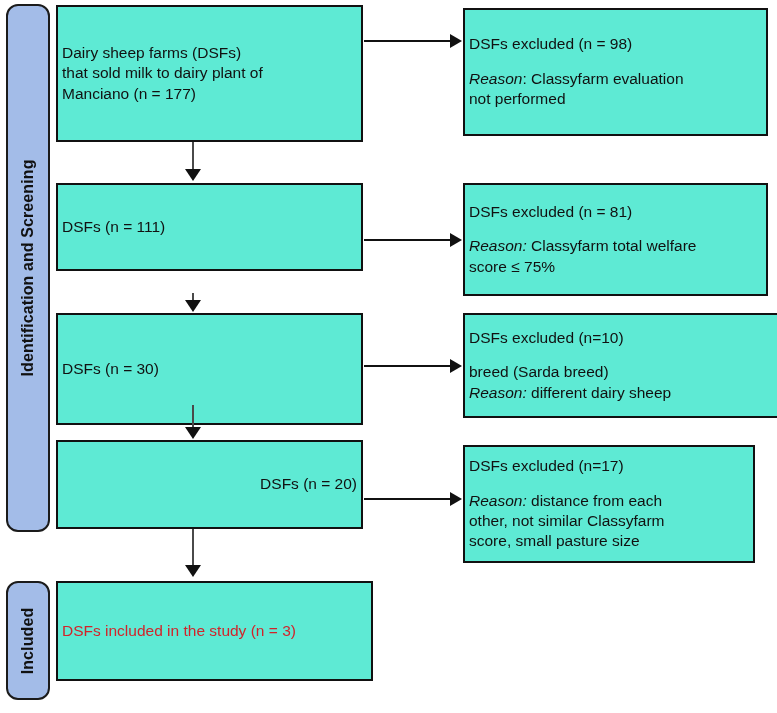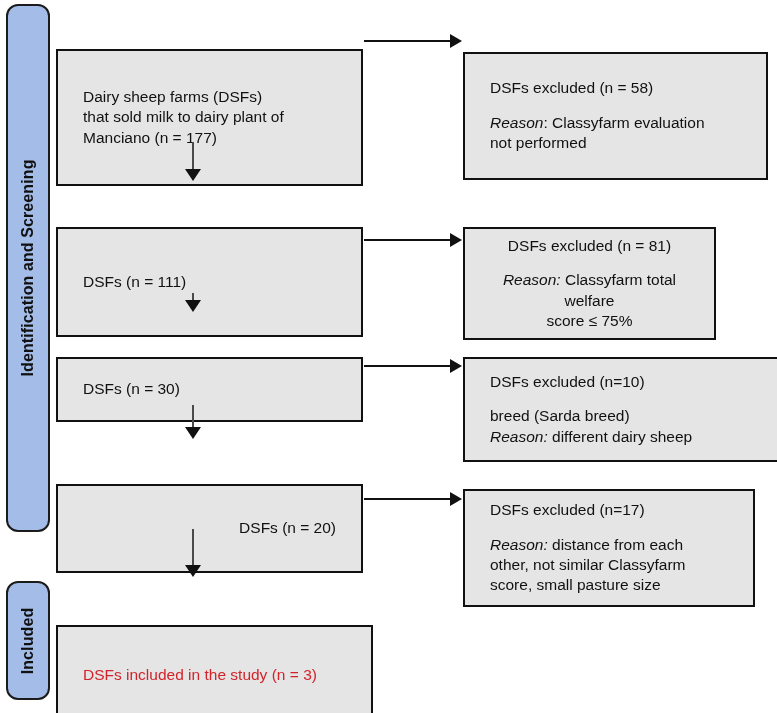--- a/index.html
+++ b/index.html
@@ -32,27 +32,26 @@
     transform: rotate(-90deg);
     white-space: nowrap;
     font-size: 16px;
     font-weight: bold;
     color: #111111;
     letter-spacing: 0.1px;
   }
   
   .flow-box {
     position: absolute;
-    background: #e5e5e5;
+    background: #5eead4;
     border: 2.5px solid #111111;
     box-sizing: border-box;
-    padding: 0 25px;
+    padding: 0 4px;
     display: flex;
     align-items: center;
-    margin-top: 44px;
   }
   .flow-box .box-text {
     font-size: 15.5px;
     line-height: 1.32;
     color: #111111;
   }
   .box-text .ln { display: block; }
   .reason-kw { font-style: italic; }
   .included-box .box-text { color: #d2232a; }
   
@@ -99,51 +98,51 @@
   </div>
 
   <div class="flow-box" style="left:56px; top:5px; width:307px; height:137px;">
     <span class="box-text">
       <span class="ln">Dairy sheep farms (DSFs)</span>
       <span class="ln">that sold milk to dairy plant of</span>
       <span class="ln">Manciano (n = 177)</span>
     </span>
   </div>
 
-  <div class="flow-box" style="left:56px; top:183px; width:307px; height:110px;text-align:center;">
+  <div class="flow-box" style="left:56px; top:183px; width:307px; height:88px;text-align:center;">
     <span class="box-text">
       <span class="ln">DSFs (n = 111)</span>
     </span>
   </div>
 
-  <div class="flow-box" style="left:56px; top:313px; width:307px; height:65px;">
+  <div class="flow-box" style="left:56px; top:313px; width:307px; height:112px;">
     <span class="box-text">
       <span class="ln">DSFs (n = 30)</span>
     </span>
   </div>
 
   <div class="flow-box" style="left:56px; top:440px; width:307px; height:89px;justify-content:flex-end;">
     <span class="box-text">
       <span class="ln">DSFs (n = 20)</span>
     </span>
   </div>
 
   <div class="flow-box included-box" style="left:56px; top:581px; width:317px; height:100px;">
     <span class="box-text">DSFs included in the study (n = 3)</span>
   </div>
 
   <div class="flow-box" style="left:463px; top:8px; width:305px; height:128px;">
     <span class="box-text">
-      <span class="excl-title">DSFs excluded (n = 58)</span>
+      <span class="excl-title">DSFs excluded (n = 98)</span>
       <span class="ln"><span class="reason-kw">Reason</span><span>: </span><span>Classyfarm evaluation</span></span>
       <span class="ln">not performed</span>
     </span>
   </div>
 
-  <div class="flow-box" style="left:463px; top:183px; width:253px; height:113px;text-align:center;">
+  <div class="flow-box" style="left:463px; top:183px; width:305px; height:113px;">
     <span class="box-text">
       <span class="excl-title">DSFs excluded (n = 81)</span>
       <span class="ln"><span class="reason-kw">Reason:</span><span> </span><span>Classyfarm total welfare</span></span>
       <span class="ln">score ≤ 75%</span>
     </span>
   </div>
 
   <div class="flow-box" style="left:463px; top:313px; width:356px; height:105px;">
     <span class="box-text">
       <span class="excl-title">DSFs excluded (n=10)</span>

